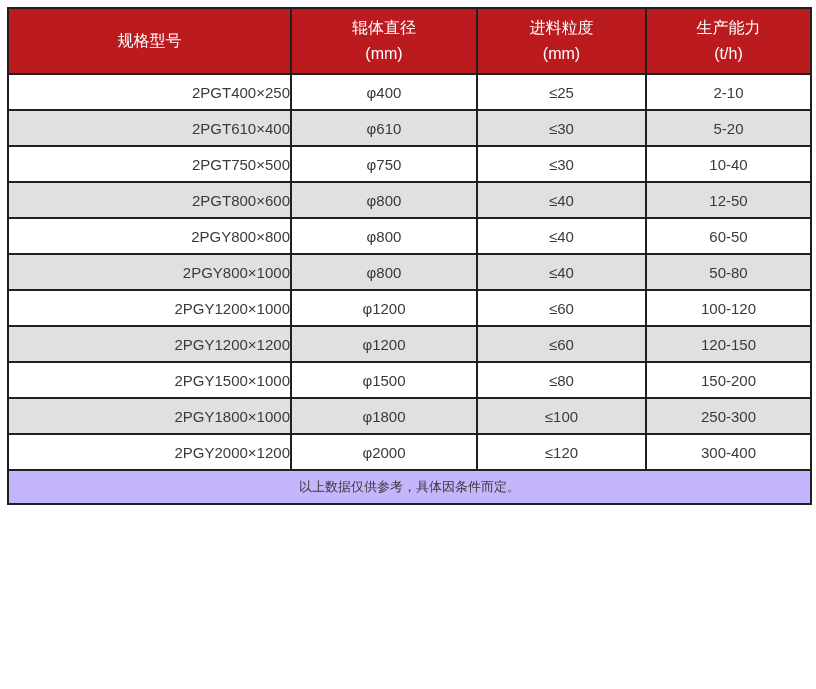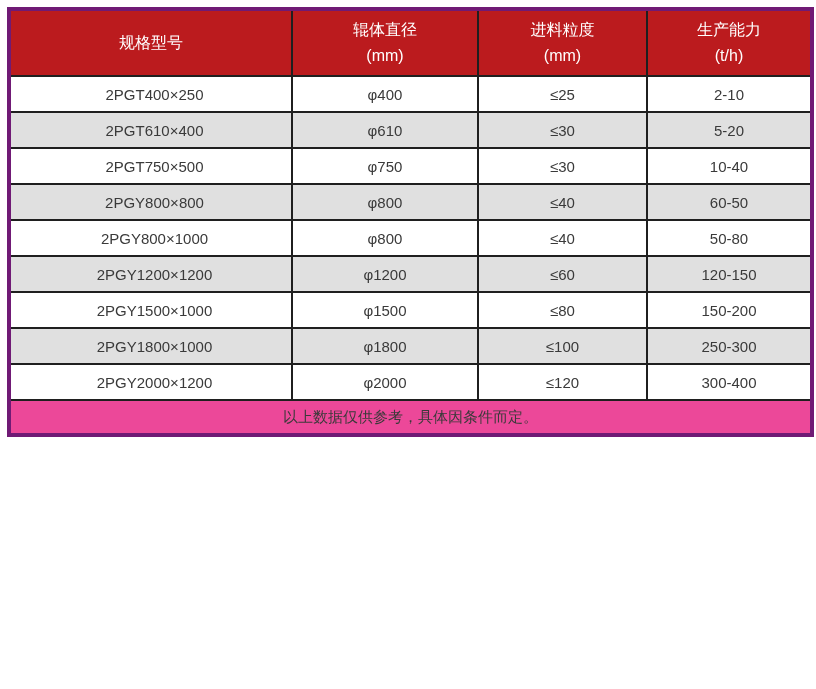--- a/index.html
+++ b/index.html
@@ -12,21 +12,21 @@
     width: 816px;
     height: 689px;
     box-sizing: border-box;
     padding: 7px 6px 8px 7px;
     background: #ffffff;
   }
   table.spec-table {
     width: 803px;
     border-collapse: collapse;
     table-layout: fixed;
-    border: 4px solid #701a75;
+    border: 2px solid #701a75;
   }
   .spec-table col.c1 { width: 283px; }
   .spec-table col.c2 { width: 186px; }
   .spec-table col.c3 { width: 169px; }
   .spec-table col.c4 { width: 165px; }
 
   .spec-table th {
     background: #bb1b1e;
     color: #ffffff;
     font-size: 16px;
@@ -50,28 +50,28 @@
     color: #3a3a3a;
     text-align: center;
     vertical-align: middle;
     padding: 0;
     background: #ffffff;
   }
   .spec-table tbody tr:nth-child(even) td {
     background: #e0e0e0;
   }
   .spec-table td.model {
-    text-align: center;
+    text-align: right;
     padding-left: 7px;
   }
   .spec-table tfoot td {
     height: 32px;
     text-align: center;
-    font-size: 15px;
-    background: #ec4899;
+    font-size: 13px;
+    background: #c4b5fd;
   }
 </style>
 </head>
 <body>
 
 <div class="page">
   <table class="spec-table">
     <colgroup>
       <col class="c1">
         <col class="c2">
@@ -111,30 +111,42 @@
         <td>≤30</td>
         <td>5-20</td>
       </tr>
       <tr>
         <td class="model">2PGT750×500</td>
         <td>φ750</td>
         <td>≤30</td>
         <td>10-40</td>
       </tr>
       <tr>
+        <td class="model">2PGT800×600</td>
+        <td>φ800</td>
+        <td>≤40</td>
+        <td>12-50</td>
+      </tr>
+      <tr>
         <td class="model">2PGY800×800</td>
         <td>φ800</td>
         <td>≤40</td>
         <td>60-50</td>
       </tr>
       <tr>
         <td class="model">2PGY800×1000</td>
         <td>φ800</td>
         <td>≤40</td>
         <td>50-80</td>
+      </tr>
+      <tr>
+        <td class="model">2PGY1200×1000</td>
+        <td>φ1200</td>
+        <td>≤60</td>
+        <td>100-120</td>
       </tr>
       <tr>
         <td class="model">2PGY1200×1200</td>
         <td>φ1200</td>
         <td>≤60</td>
         <td>120-150</td>
       </tr>
       <tr>
         <td class="model">2PGY1500×1000</td>
         <td>φ1500</td>

